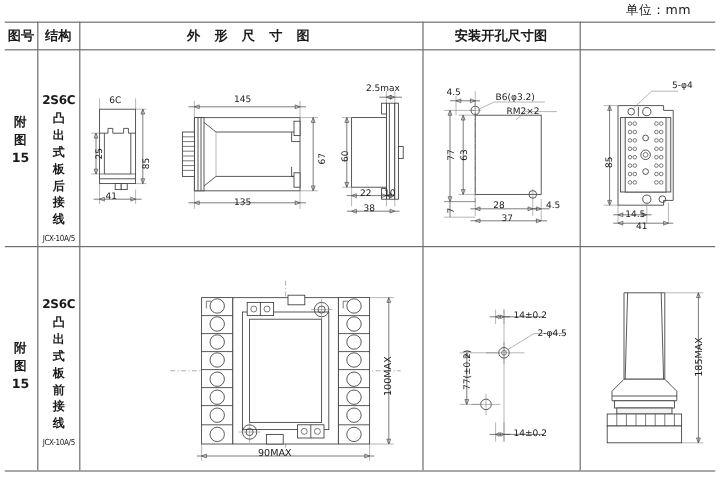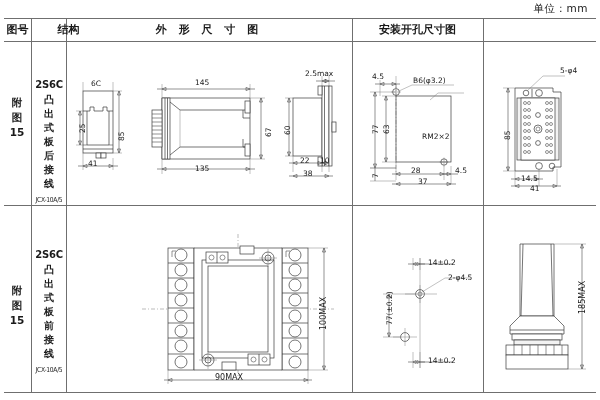--- a/index.html
+++ b/index.html
@@ -4,21 +4,21 @@
 <style>
   html,body{margin:0;padding:0;}
   body{
     width:600px;height:400px;overflow:hidden;background:#fff;
     font-family:"DejaVu Sans","Liberation Sans",sans-serif;
     color:#1a1a1a;-webkit-font-smoothing:antialiased;
   }
   #root{position:relative;width:600px;height:400px;}
 
   .unit{
-    position:absolute;right:12px;top:2px;font-size:10.5px;letter-spacing:.5px;
+    position:absolute;right:24px;top:2px;font-size:10.5px;letter-spacing:.5px;
   }
 
   
   .hline{position:absolute;left:4px;width:592px;height:0;border-top:1px solid #6f6f6f;}
   .vline{position:absolute;width:0;border-left:1px solid #6f6f6f;}
 
   
   .hdr{
     position:absolute;text-align:center;font-size:11px;font-weight:bold;
     top:22px;height:16px;line-height:16px;white-space:nowrap;
@@ -61,21 +61,21 @@
   <div class="hline" style="top:41px;"></div>
   <div class="hline" style="top:205px;"></div>
   <div class="hline" style="top:392px;"></div>
 
   <div class="vline" style="left:31px;top:18px;height:374px;"></div>
   <div class="vline" style="left:66px;top:18px;height:374px;"></div>
   <div class="vline" style="left:352px;top:18px;height:374px;"></div>
   <div class="vline" style="left:483px;top:18px;height:374px;"></div>
 
   <div class="hdr" style="left:4px;width:27px;">图号</div>
-  <div class="hdr" style="left:31px;width:35px;margin-left:20px;">结构</div>
+  <div class="hdr" style="left:31px;width:35px;">结构</div>
   <div class="hdr" style="left:352px;width:131px;">安装开孔尺寸图</div>
   <div class="hdr sp" style="left:66px;width:286px;">外 形 尺 寸 图</div>
 
   <div class="vtext" style="left:4px;top:95px;">
     <span>附</span>
     <span>图</span>
     <span>15</span>
   </div>
 
   <div class="c2" style="left:34px;top:78px;">
@@ -225,21 +225,21 @@
 
     <path class="ln2" d="M76 112 L90 112"></path>
     <path class="ln2" d="M83 112 l-4 -1.6 v3.2 z" fill="#4a4a4a"></path>
 
     <path class="thinl" d="M83 104 L83 122"></path>
     <path class="ln2" d="M24 122 L88 122"></path>
     <path class="ln2" d="M28 122 l4 -1.6 v3.2 z M83 122 l-4 -1.6 v3.2 z" fill="#4a4a4a"></path>
   </svg>
   <div class="dim" style="left:372px;top:72px;">4.5</div>
   <div class="dim" style="left:413px;top:76px;">B6(φ3.2)</div>
-  <div class="dim" style="left:422px;top:88px;margin-top:44px;">RM2×2</div>
+  <div class="dim" style="left:422px;top:88px;">RM2×2</div>
   <div class="dim v" style="left:371px;top:134px;transform:rotate(-90deg);">77</div>
   <div class="dim v" style="left:382px;top:134px;transform:rotate(-90deg);">63</div>
   <div class="dim v" style="left:371px;top:178px;transform:rotate(-90deg);">7</div>
   <div class="dim" style="left:411px;top:166px;">28</div>
   <div class="dim" style="left:455px;top:166px;">4.5</div>
   <div class="dim" style="left:418px;top:177px;">37</div>
 
   <svg style="left:495px;top:62px;" width="100" height="125">
 
     <path class="ln fillw" d="M20 26 L58 26 L58 30 L66 30 L66 105 L58 105 L58 109 L20 109 Z"></path>

